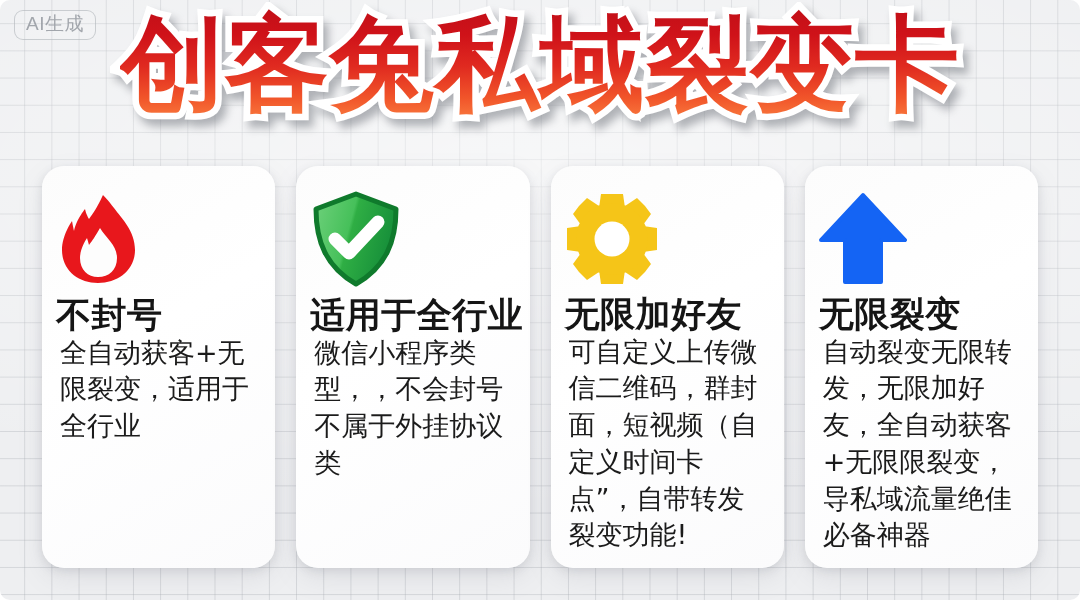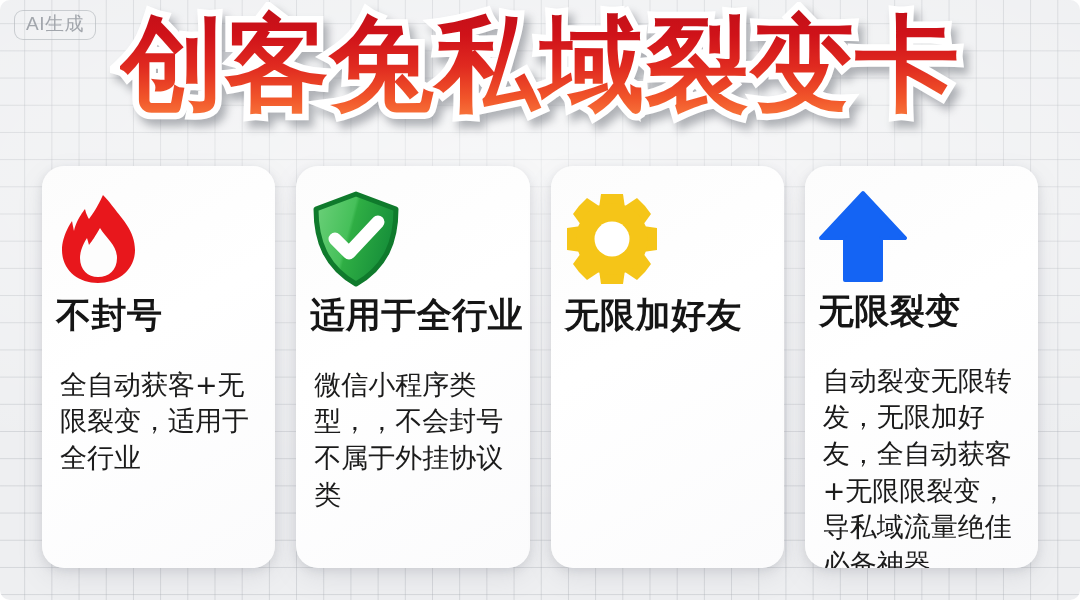--- a/index.html
+++ b/index.html
@@ -145,21 +145,21 @@
     font-family: "DejaVu Sans", "Liberation Sans", sans-serif;
     font-weight: 700;
     font-size: 35px;
     line-height: 1.1;
     color: #151515;
     text-align: center;
     white-space: nowrap;
     letter-spacing: 0.5px;
   }
   .card-body {
-    margin-top: 32px;
+    margin-top: 0;
     font-family: "DejaVu Sans", "Liberation Sans", sans-serif;
     font-weight: 400;
     font-size: 27px;
     line-height: 1.36;
     color: #1b1b1b;
     text-align: left;
     width: 100%;
     padding: 0 4px;
     box-sizing: border-box;
     word-break: break-all;
@@ -227,20 +227,21 @@
             <path d="M14 14 L22 6 L34 14 L16 33 L8 22 Z"></path>
             <path d="M80 80 L72 88 L60 80 L78 61 L86 72 Z"></path>
             <path d="M80 14 L72 6 L60 14 L78 33 L86 22 Z"></path>
             <path d="M14 80 L22 88 L34 80 L16 61 L8 72 Z"></path>
             <circle cx="47" cy="47" r="36"></circle>
           </g>
           <circle cx="47" cy="47" r="17.5" fill="#ffffff"></circle>
         </svg>
       </div>
       <div class="card-title">无限加好友</div>
+      <div class="card-body">可自定义上传微信二维码，群封面，短视频（自定义时间卡点”，自带转发裂变功能!</div>
     </div>
 
     <div class="card">
       <div class="card-icon">
         <svg width="88" height="94" viewBox="0 0 88 94" aria-hidden="true">
           <path d="M44 3 L86 48 L62 48 L62 90 L26 90 L26 48 L2 48 Z" fill="#1464f4" stroke="#1464f4" stroke-width="4" stroke-linejoin="round"></path>
         </svg>
       </div>
       <div class="card-title">无限裂变</div>
       <div class="card-body">自动裂变无限转发，无限加好友，全自动获客+无限限裂变，导私域流量绝佳必备神器</div>

